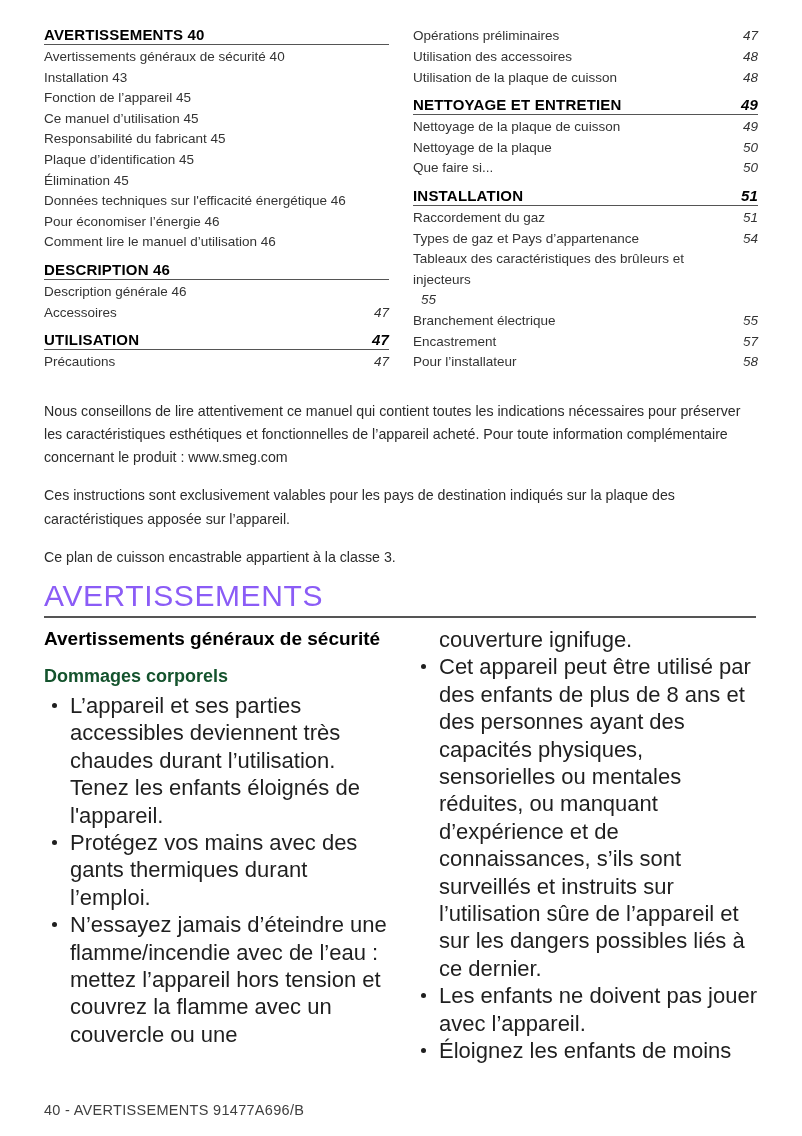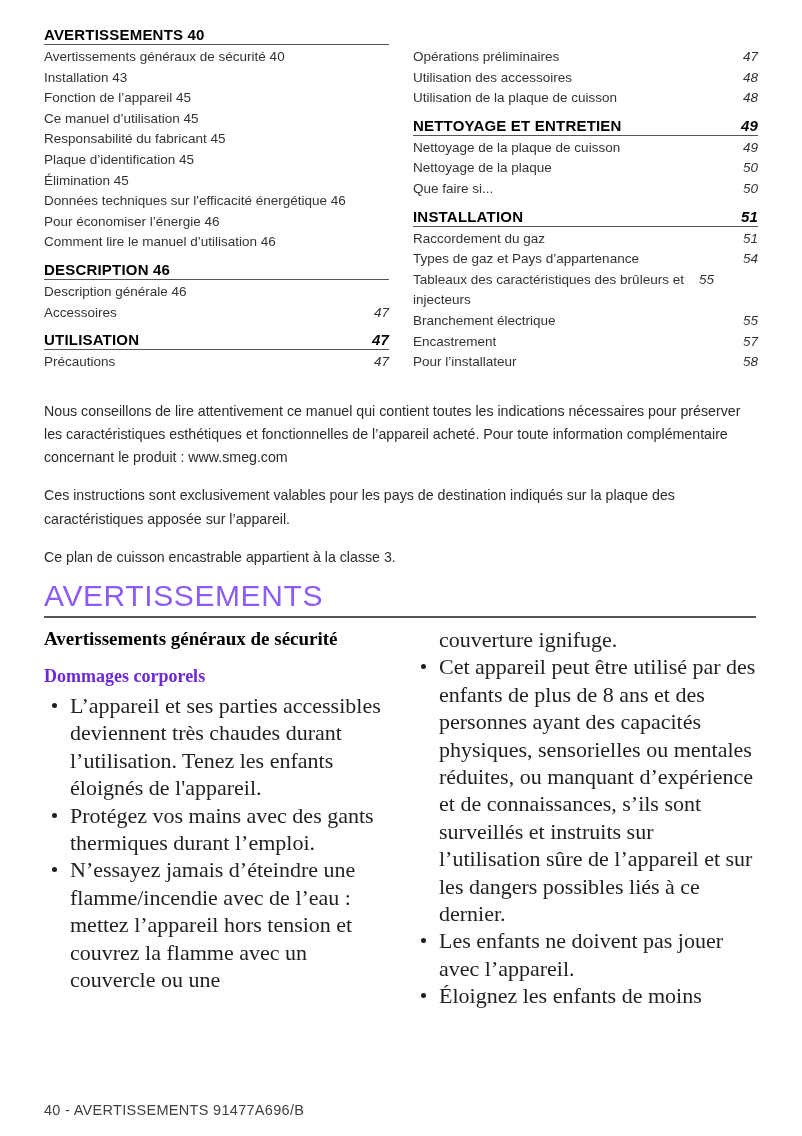--- a/index.html
+++ b/index.html
@@ -61,21 +61,21 @@
     line-height: 20.6px;
     color: #333;
     white-space: nowrap;
   }
   .toc-row .t { flex: 1 1 auto; }
   .toc-row .p {
     flex: 0 0 auto;
     font-style: oblique 8deg;
     padding-left: 8px;
   }
-  .toc-row.wrap { white-space: normal; }
+  .toc-row.wrap { white-space: normal; flex-direction: column; }
   .toc-row.wrap .t { max-width: 278px; }
 
   
   .intro {
     position: absolute;
     left: 44px;
     top: 400px;
     width: 712px;
   }
   .intro p {
@@ -109,39 +109,38 @@
   }
 
   
   .body-cols {
     position: absolute;
     left: 44px;
     top: 626px;
     width: 714px;
     display: flex;
     gap: 24px;
-    font-family: Liberation Serif, serif;
   }
   .body-col {
     width: 345px;
     flex: 0 0 345px;
   }
   .body-col h2 {
     margin: 0 0 2px 0;
     font-size: 19px;
     font-weight: bold;
     line-height: 25px;
     color: #000;
   }
   .body-col h3 {
     margin: 13px 0 4px 0;
     font-size: 18px;
     font-weight: bold;
     line-height: 24px;
-    color: #6d28d9;
+    color: #14532d;
   }
   ul.bullets {
     margin: 0;
     padding: 0;
     list-style: none;
   }
   ul.bullets li {
     position: relative;
     padding-left: 26px;
     font-size: 22px;

